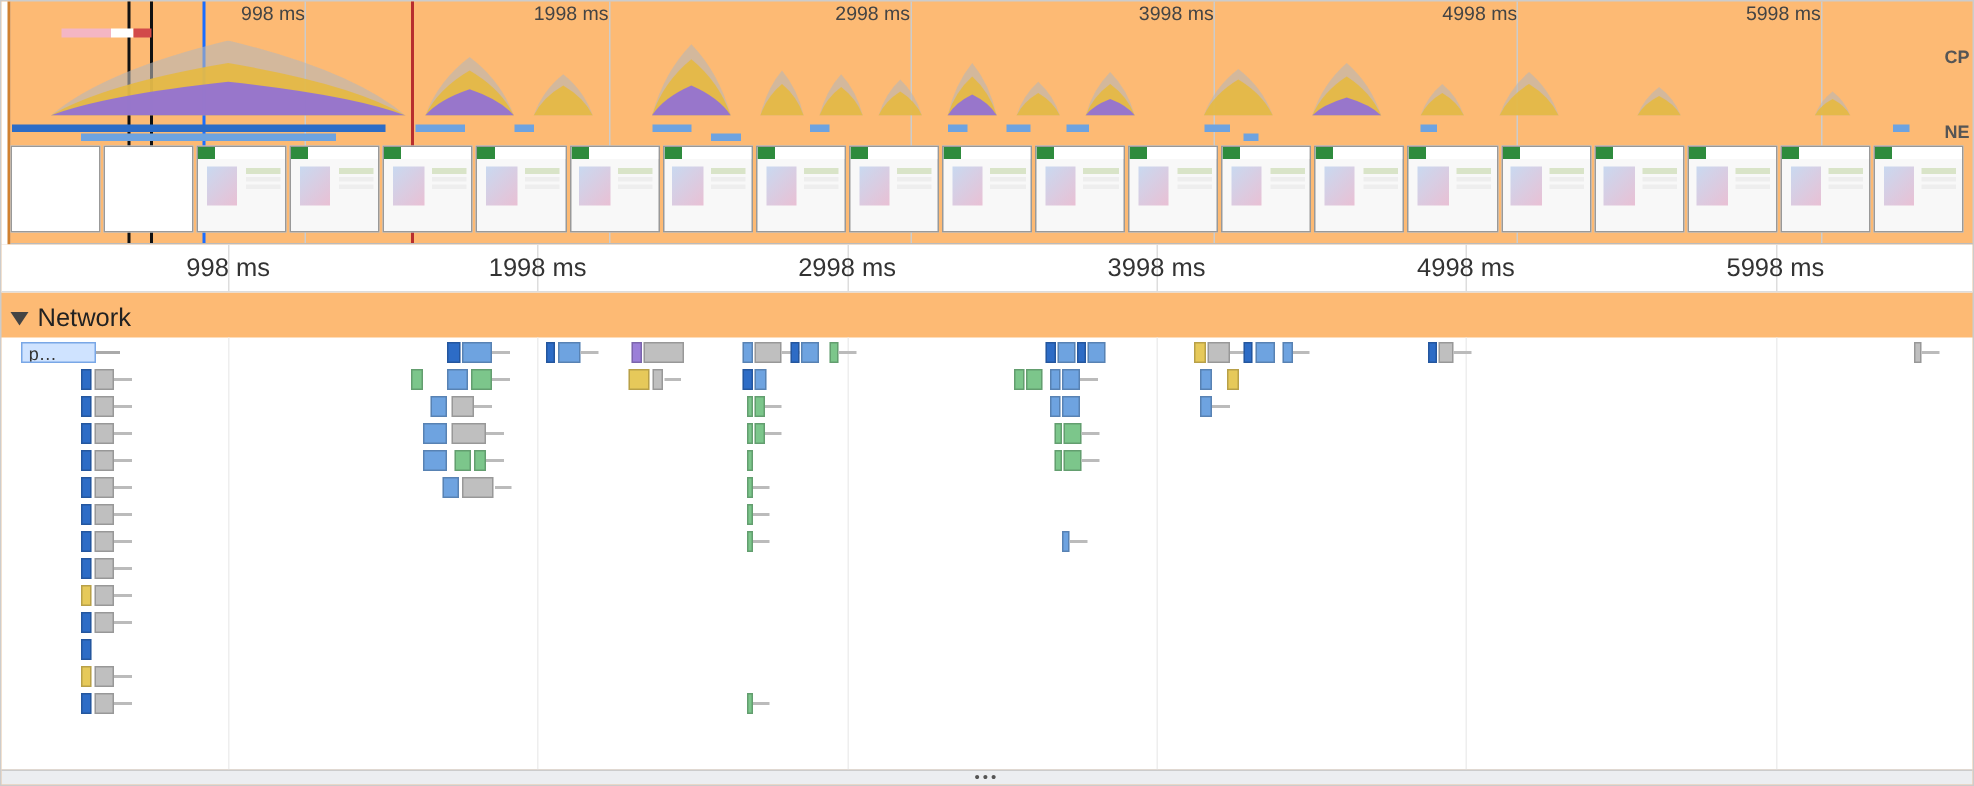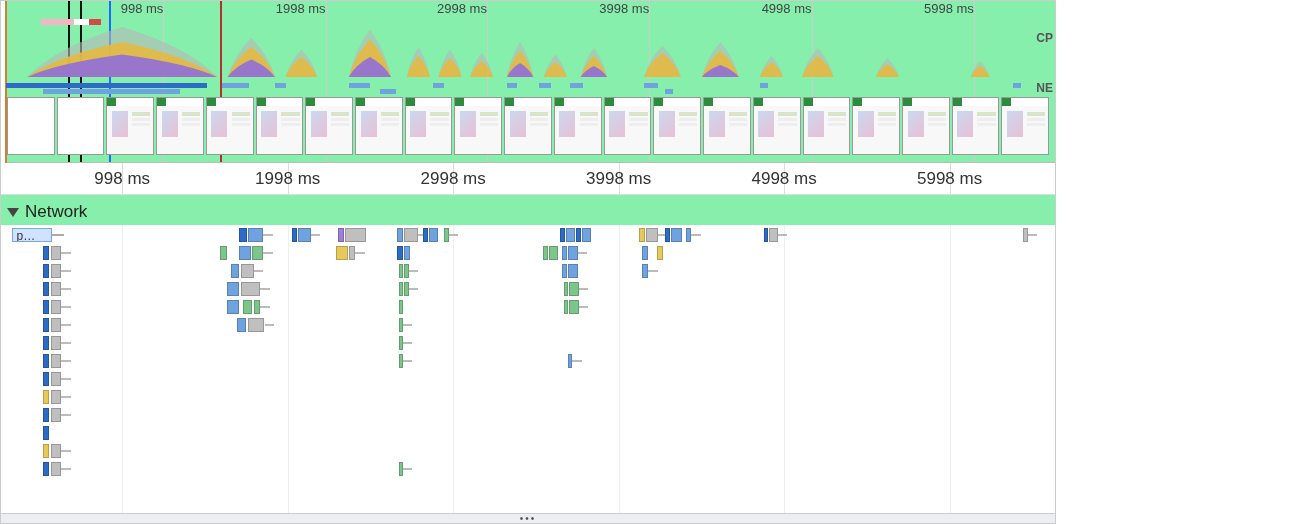--- a/index.html
+++ b/index.html
@@ -1,18 +1,18 @@
 <!DOCTYPE html>
 <html><head>
 <meta charset="utf-8">
 <style>
   * { box-sizing: border-box; margin: 0; padding: 0; }
   html, body { width: 1316px; height: 524px; font-family: "Helvetica Neue", Arial, sans-serif; font-size: 14px; color: #333; background: #fff; overflow: hidden; }
 
-  .panel { position: relative; width: 1056px; height: 524px; border: 1px solid #ccc; background: #86efac; }
+  .panel { position: relative; width: 1316px; height: 524px; border: 1px solid #ccc; background: #fdba74; }
 
   
   .overview { position: absolute; left: 0; top: 0; right: 0; height: 162px; border-bottom: 1px solid #bbb; }
 
   
   .ov-ticks { position: absolute; left: 0; top: 0; right: 0; height: 18px; }
   .ov-tick { position: absolute; top: 0; font-size: 13px; color: #444; transform: translateX(-100%); white-space: nowrap; }
   .ov-gridline { position: absolute; top: 0; bottom: 0; width: 1px; background: #ccc; }
 
   

